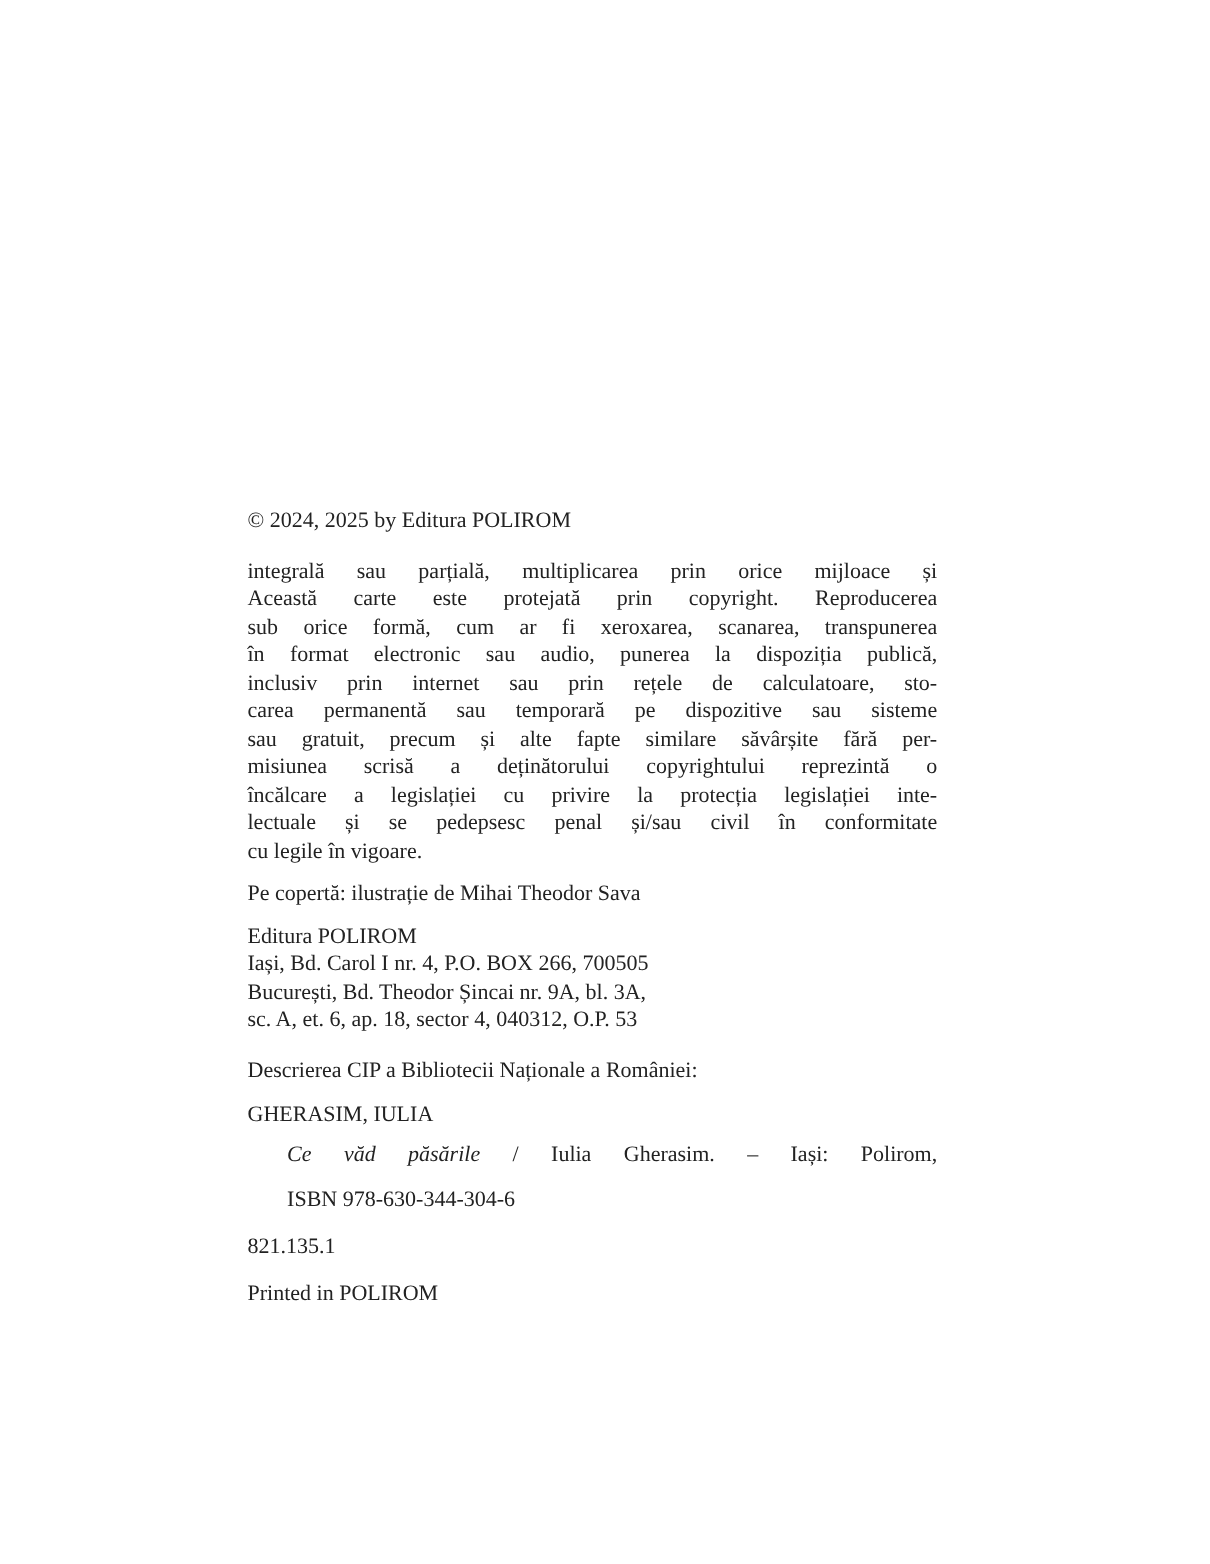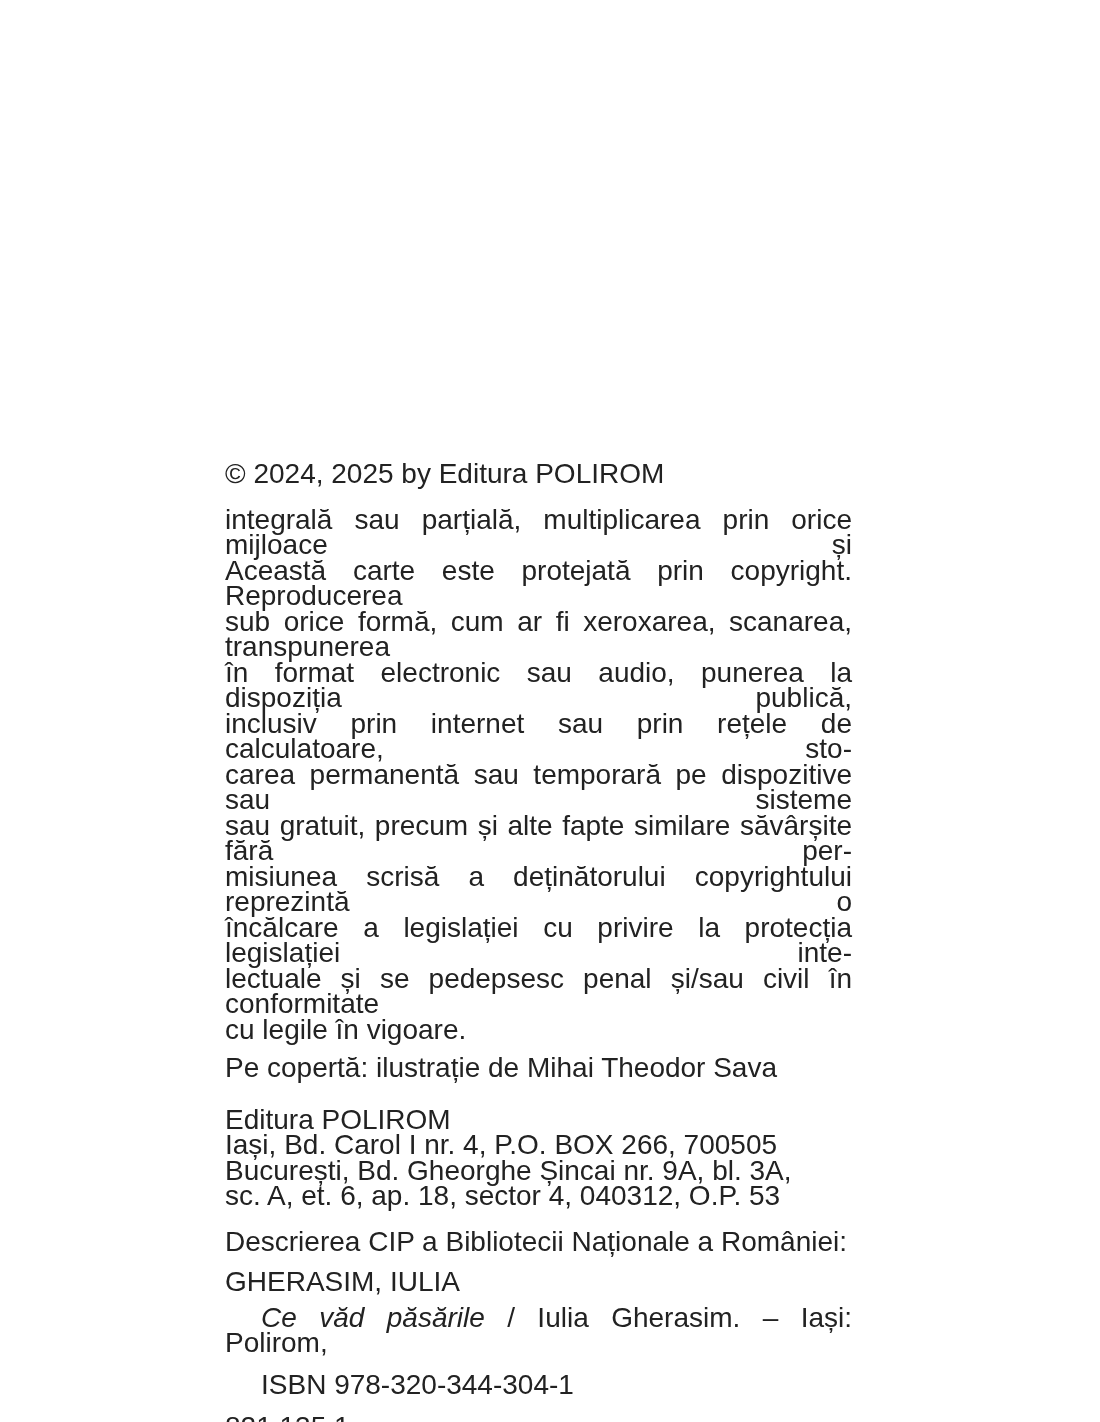--- a/index.html
+++ b/index.html
@@ -6,22 +6,22 @@
     margin: 0;
     padding: 0;
     background: #ffffff;
   }
   .book-page {
     position: relative;
     width: 876px;
     height: 1422px;
     background: #ffffff;
     color: #222222;
-    font-family: Liberation Sans, sans-serif;
-    font-size: 28px;
+    font-family: Liberation Serif, serif;
+    font-size: 20px;
     line-height: 25.5px;
     overflow: hidden;
   }
   .content {
     position: absolute;
     left: 225px;
     top: 461px;
     width: 627px;
   }
   .copyright-line {
@@ -38,21 +38,21 @@
     text-align-last: left;
   }
   .cover-credit {
     margin-top: 13px;
   }
   .website {
     margin-top: 17px;
     font-style: italic;
   }
   .publisher {
-    margin-top: 26px;
+    margin-top: 13px;
   }
   .cip-heading {
     margin-top: 20px;
   }
   .cip-author {
     margin-top: 15px;
   }
   .cip-title-line {
     margin-top: 10px;
     text-indent: 36px;
@@ -97,30 +97,30 @@
       <div class="legal-line">lectuale și se pedepsesc penal și/sau civil în conformitate</div>
       <div class="legal-line last">cu legile în vigoare.</div>
     </div>
 
     <div class="cover-credit">Pe copertă: ilustrație de Mihai Theodor Sava</div>
 
 
     <div class="publisher">
       <div>Editura POLIROM</div>
       <div>Iași, Bd. Carol I nr. 4, P.O. BOX 266, 700505</div>
-      <div>București, Bd. Gheorghe Șincai nr. 9A, bl. 3A,</div>
+      <div>București, Bd. Theodor Șincai nr. 9A, bl. 3A,</div>
       <div>sc. A, et. 6, ap. 18, sector 4, 040312, O.P. 53</div>
     </div>
 
     <div class="cip-heading">Descrierea CIP a Bibliotecii Naționale a României:</div>
 
     <div class="cip-author">GHERASIM, IULIA</div>
 
     <div class="cip-title-line"><span class="cip-title-italic">Ce văd păsările</span><span> / Iulia Gherasim. – Iași: Polirom,</span></div>
 
-    <div class="cip-isbn">ISBN 978-320-344-304-1</div>
+    <div class="cip-isbn">ISBN 978-630-344-304-6</div>
 
     <div class="cip-udc">821.135.1</div>
 
     <div class="printed-in">Printed in POLIROM</div>
 
   </div>
 </div>
 
 </body></html>

